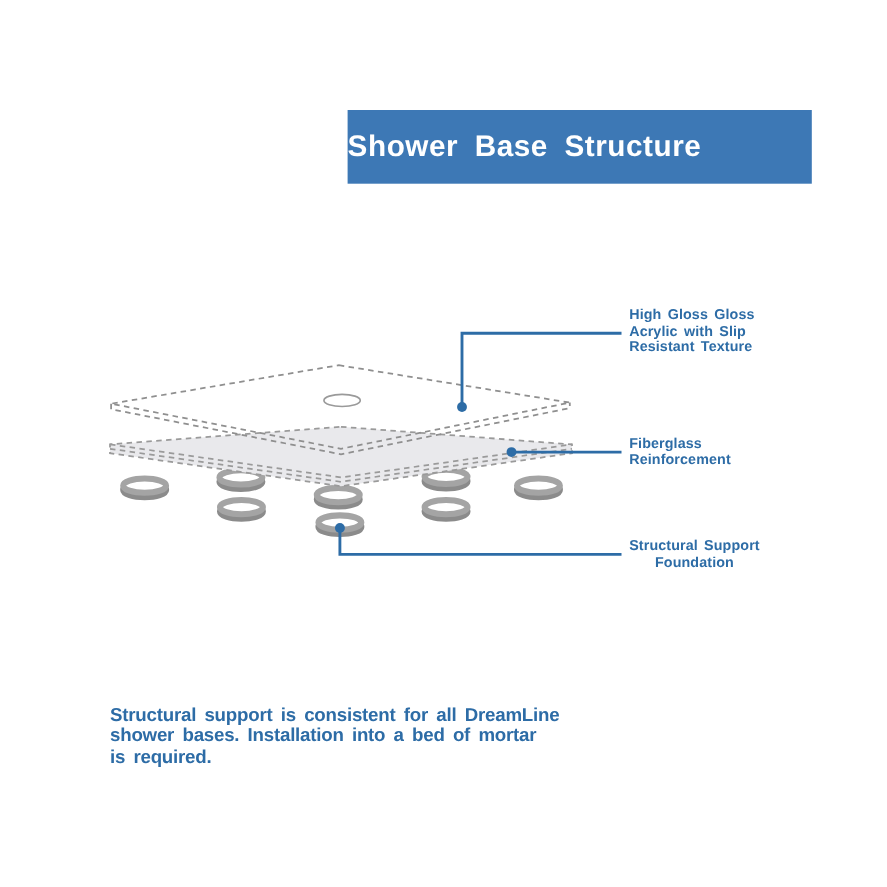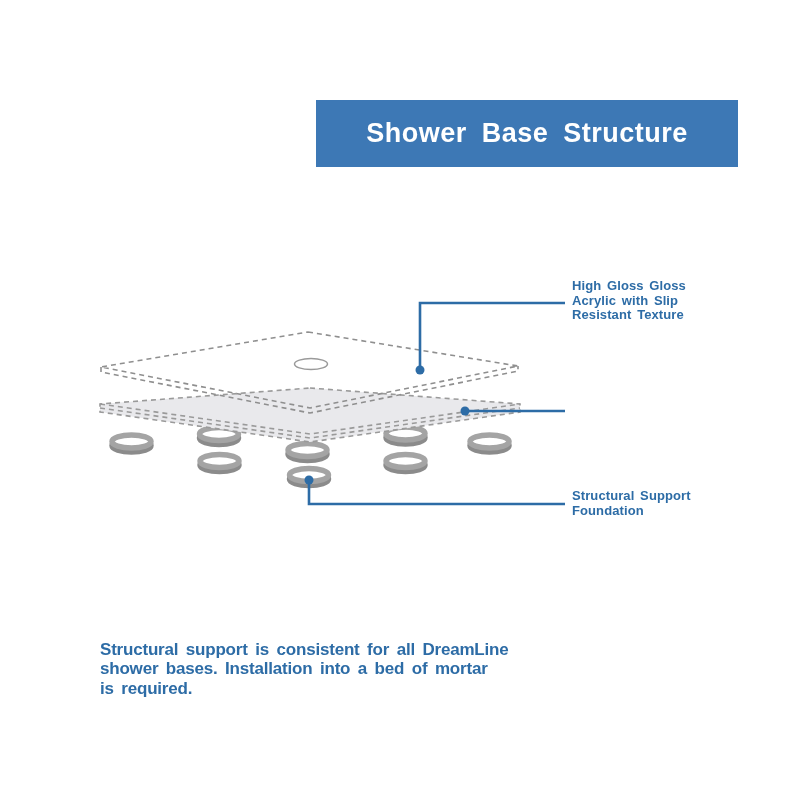--- a/index.html
+++ b/index.html
@@ -14,21 +14,20 @@
     width: 806px; height: 806px;
     background: #ffffff;
   }
   .banner {
     position: absolute;
     left: 316px; top: 100px;
     width: 422px; height: 67px;
     background: #3d78b5;
     display: flex;
     align-items: center;
-    justify-content: center;
   }
   .banner-title {
     color: #ffffff;
     font-size: 27px;
     font-weight: bold;
     letter-spacing: 0.5px;
     word-spacing: 7px;
     white-space: nowrap;
   }
   .diagram-svg {
@@ -42,21 +41,21 @@
     color: #2d6ca6;
     font-size: 13px;
     font-weight: bold;
     line-height: 14.6px;
     letter-spacing: 0.1px;
     word-spacing: 2px;
     white-space: pre-line;
   }
   .label-acrylic    { top: 279px; }
   .label-fiberglass { top: 396px; }
-  .label-foundation { top: 489px; }
+  .label-foundation { top: 489px; text-align: center; }
   .footnote {
     position: absolute;
     left: 100px; top: 640px;
     width: 480px;
     color: #2d6ca6;
     font-size: 17px;
     font-weight: bold;
     line-height: 19.4px;
     letter-spacing: -0.2px;
     word-spacing: 3px;
@@ -114,20 +113,22 @@
       <circle cx="465" cy="411" r="4.5" fill="#2d6ca6" stroke="none"></circle>
 
       <polyline points="309,480 309,504 565,504"></polyline>
       <circle cx="309" cy="480" r="4.5" fill="#2d6ca6" stroke="none"></circle>
     </g>
   </svg>
 
   <div class="callout-label label-acrylic">High Gloss Gloss
 Acrylic with Slip
 Resistant Texture</div>
+  <div class="callout-label label-fiberglass">Fiberglass
+Reinforcement</div>
   <div class="callout-label label-foundation">Structural Support
 Foundation</div>
 
   <div class="footnote">Structural support is consistent for all DreamLine
 shower bases. Installation into a bed of mortar
 is required.</div>
 
 </div>
 
 </body></html>

